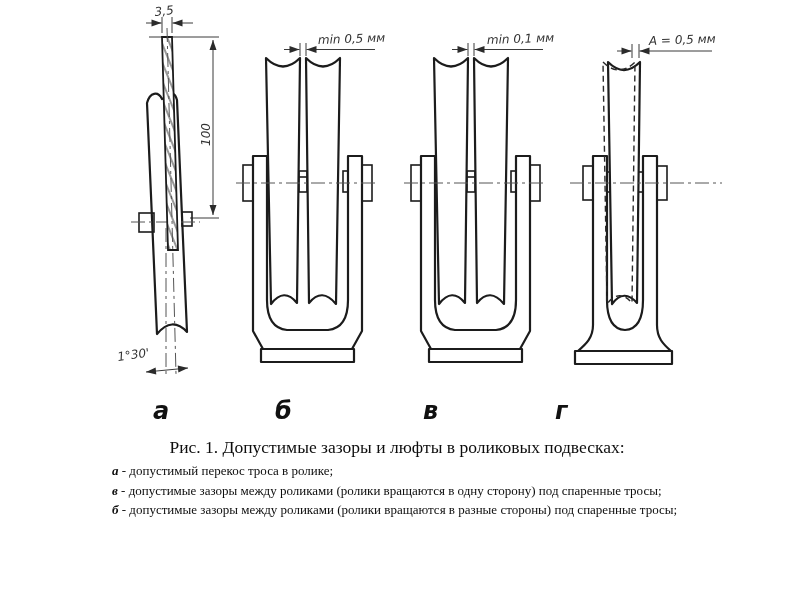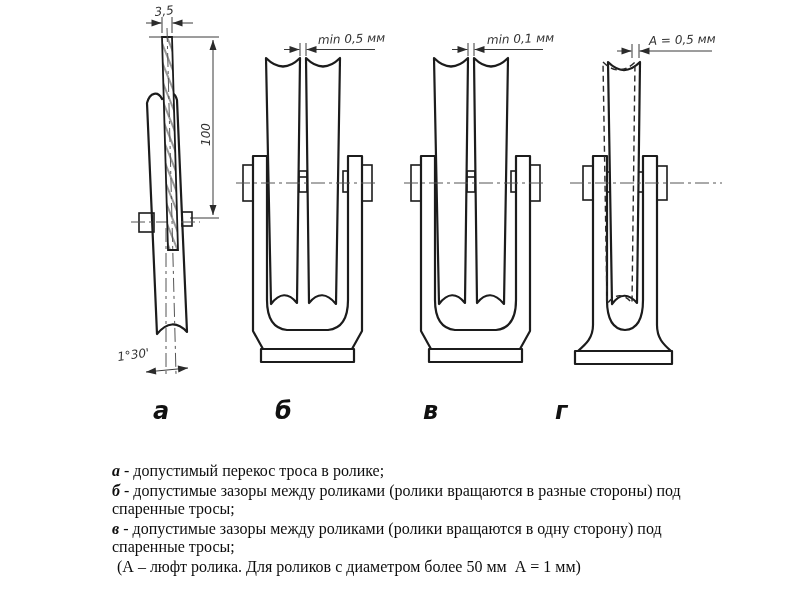--- a/index.html
+++ b/index.html
@@ -12,21 +12,21 @@
   .thin{fill:none;stroke:#1c1c1c;stroke-width:1.6;}
   .dim{stroke:#3a3a3a;stroke-width:1;fill:none;}
   .cl{stroke:#555;stroke-width:1;fill:none;stroke-dasharray:14 4 3 4;}
   .dashed{fill:none;stroke:#2a2a2a;stroke-width:1.4;stroke-dasharray:6 4;}
   .ann{font:italic 12px "DejaVu Sans",sans-serif;fill:#333;}
   .lbl{font:italic 700 24px "DejaVu Sans",sans-serif;fill:#111;}
   
   .caption-title{position:absolute;left:0;top:437px;width:100%;text-align:center;
         font-size:17.5px;color:#0d0d0d;}
   .caption-list{position:absolute;left:112px;top:462px;width:584px;
-        font-size:16px;line-height:18.5px;color:#0d0d0d;}
+        font-size:13px;line-height:18.5px;color:#0d0d0d;}
   .cap-item{margin:0 0 1px 0;}
   .cap-letter{font-weight:bold;font-style:italic;}
   .cap-note{padding-left:5px;}
 </style>
 </head>
 <body>
 
 <div class="page">
 
   <svg width="794" height="430" viewBox="0 0 794 430">
@@ -114,21 +114,21 @@
       </g>
       <text class="ann" x="649" y="45" transform="rotate(-2 649 45)">А = 0,5 мм</text>
     </g>
 
     <text class="lbl" x="153" y="419">а</text>
     <text class="lbl" x="275" y="419">б</text>
     <text class="lbl" x="423" y="419">в</text>
     <text class="lbl" x="555" y="419">г</text>
   </svg>
 
+  <div class="caption-title">Рис. 1. Допустимые зазоры и люфты в роликовых подвесках:</div>
 
   <div class="caption-list">
     <p class="cap-item"><span class="cap-letter">а</span> <span>- допустимый перекос троса в ролике;</span></p>
+    <p class="cap-item"><span class="cap-letter">в</span> <span>- допустимые зазоры между роликами (ролики вращаются в одну сторону) под спаренные тросы;</span></p>
     <p class="cap-item"><span class="cap-letter">б</span> <span>- допустимые зазоры между роликами (ролики вращаются в разные стороны) под спаренные тросы;</span></p>
-    <p class="cap-item"><span class="cap-letter">в</span> <span>- допустимые зазоры между роликами (ролики вращаются в одну сторону) под спаренные тросы;</span></p>
-    <p class="cap-item cap-note"><span>(А – люфт ролика. Для роликов с диаметром более 50 мм&nbsp; А = 1 мм)</span></p>
   </div>
 
 </div>
 
 </body></html>

